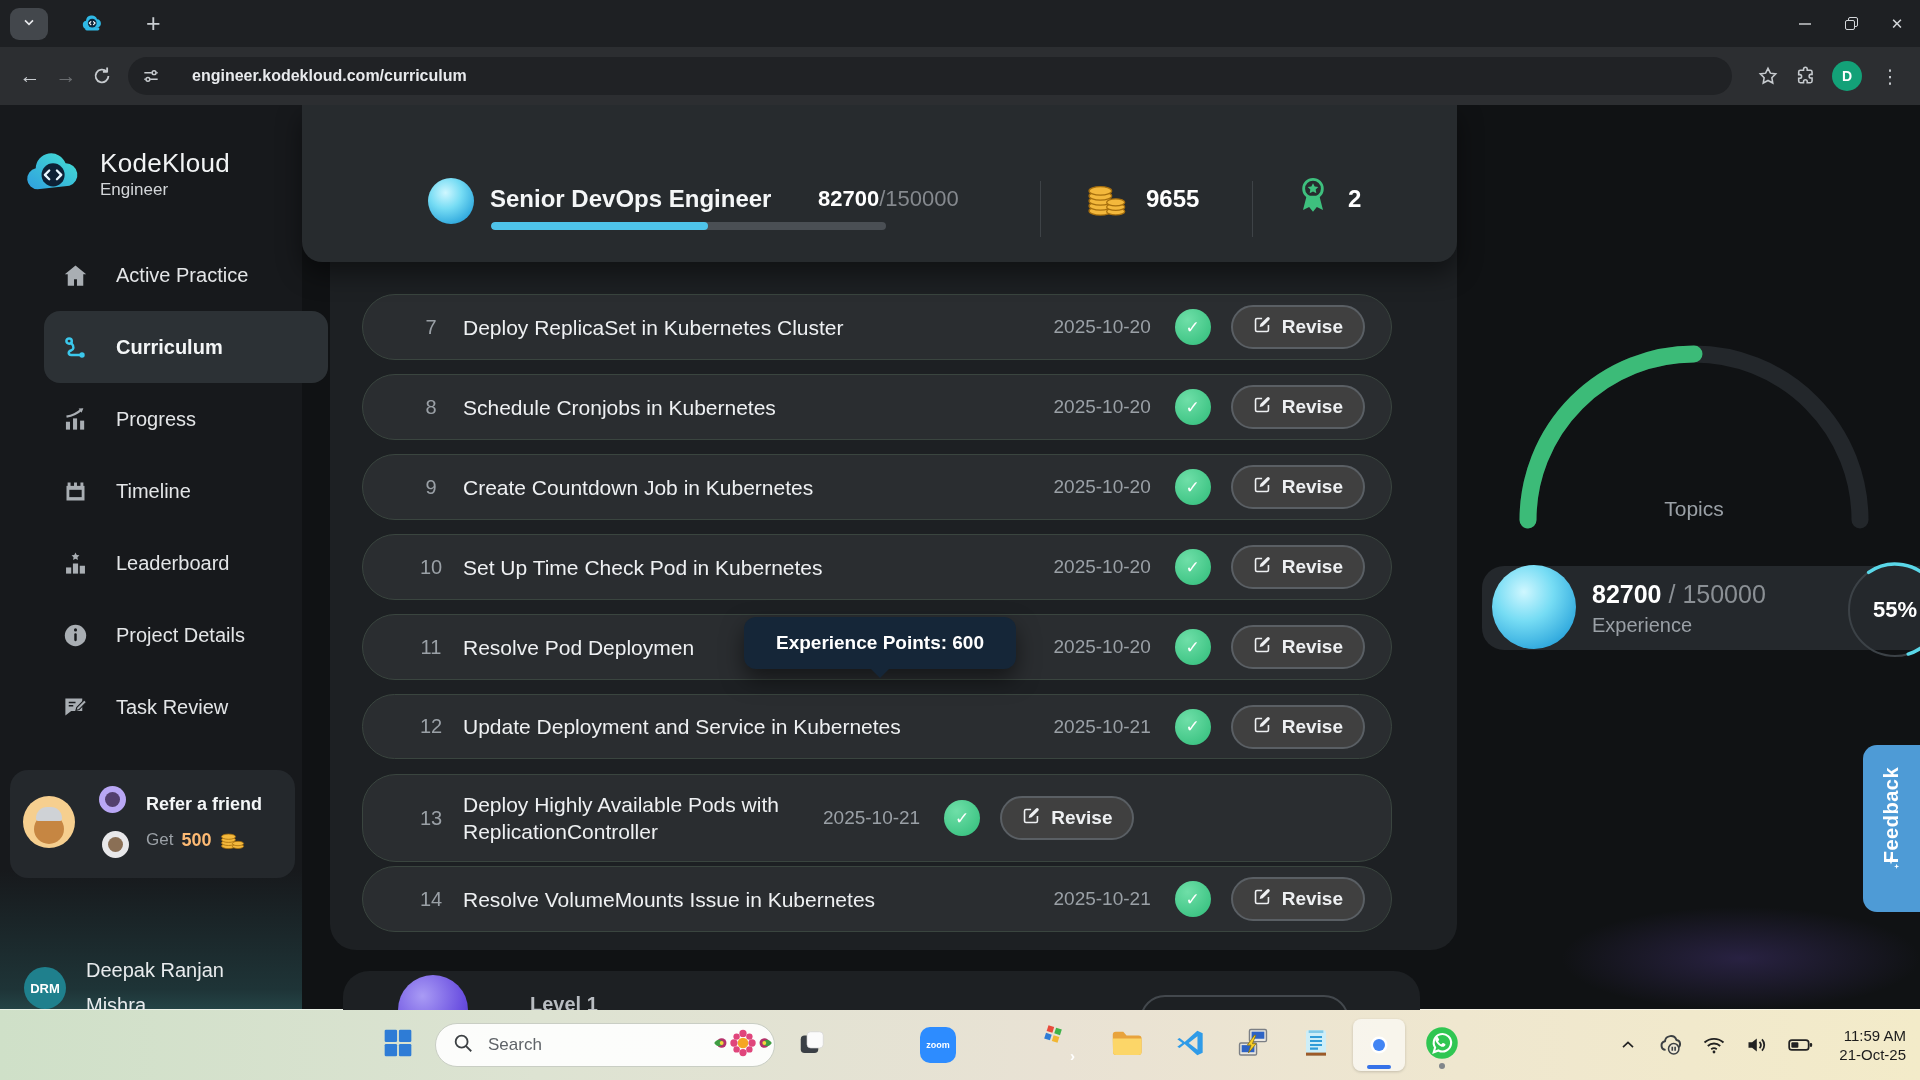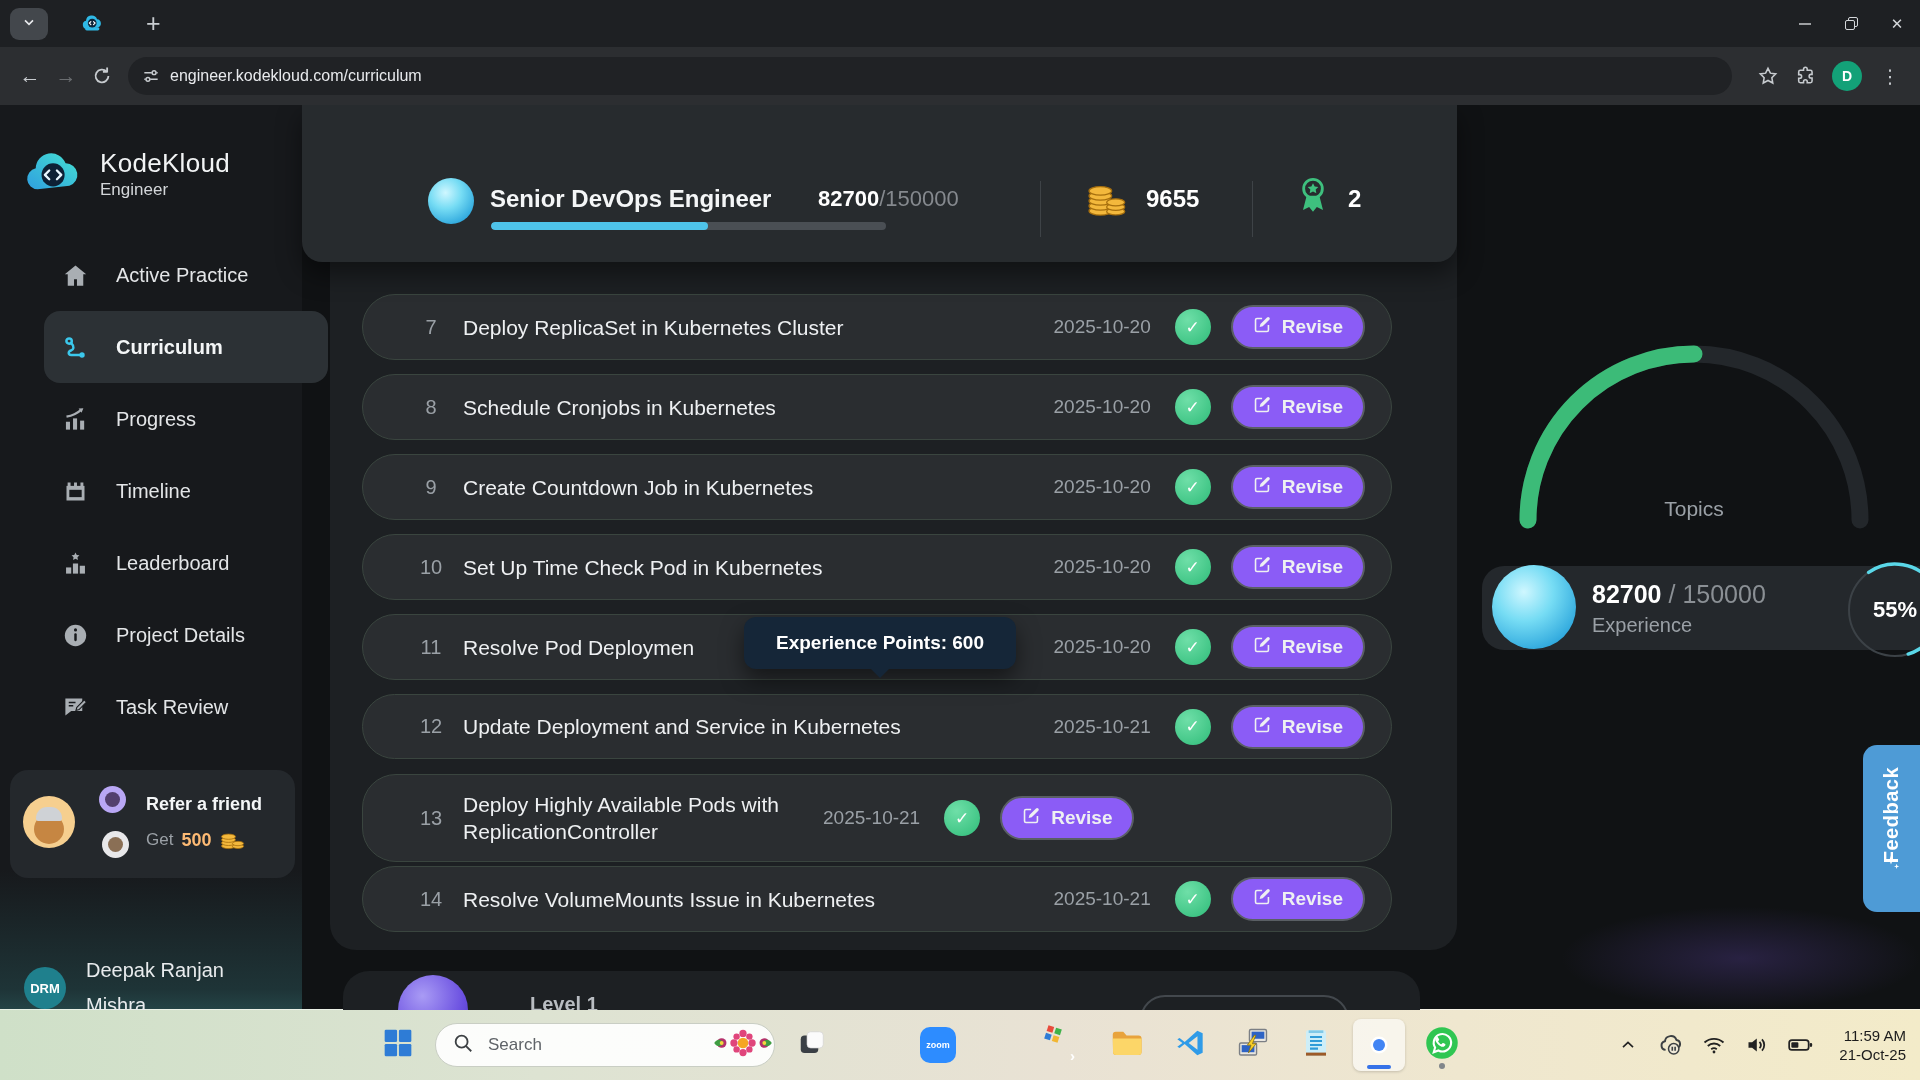--- a/index.html
+++ b/index.html
@@ -25,21 +25,21 @@
   .fv-google{width:21px;height:21px;border-radius:50%;background:#fff;color:#4285f4;font-size:13px;font-weight:800;}
   .newtab{margin-left:22px;color:#c9cdd1;font-size:25px;font-weight:300;line-height:1;}
   .winctl{position:absolute;right:0;top:0;height:47px;display:flex;}
   .winbtn{width:46px;height:100%;display:flex;align-items:center;justify-content:center;color:#d4d7da;font-size:15px;}
   
   .toolbar{position:absolute;top:47px;left:0;right:0;height:58px;background:#2c2e31;display:flex;align-items:center;padding:0 12px;box-sizing:border-box;}
   .tbtn{width:36px;height:36px;display:flex;align-items:center;justify-content:center;color:#c7cbcf;font-size:21px;flex:none;}
   .dim{opacity:.4;}
   .omnibox{flex:1;height:38px;background:#202225;border-radius:19px;margin:0 18px 0 8px;display:flex;align-items:center;padding:0 8px;}
   .tuneicon{width:30px;height:30px;border-radius:50%;display:flex;align-items:center;justify-content:center;}
-  .url{color:#e8eaed;font-size:16px;margin-left:4px;}
+  .url{color:#e8eaed;font-size:16px;margin-left:26px;font-weight:bold;}
   .avatarD{width:30px;height:30px;border-radius:50%;background:#13a178;color:#fff;font-size:14px;font-weight:700;display:flex;align-items:center;justify-content:center;margin:0 10px;}
   .kebab{color:#c7cbcf;font-size:19px;letter-spacing:0;}
   
   .page{position:absolute;top:105px;left:0;right:0;bottom:70px;background:#101214;overflow:hidden;}
   .page::after{content:'';position:absolute;right:0;bottom:0;width:640px;height:430px;
     background:radial-gradient(closest-side at 72% 88%, rgba(97,70,172,.30), rgba(97,70,172,0));pointer-events:none;}
   
   .sidebar{position:absolute;left:0;top:0;bottom:0;width:302px;background:#17191c;}
   .sidebar::after{content:'';position:absolute;left:0;right:0;bottom:0;height:140px;
     background:linear-gradient(180deg, rgba(32,62,64,0) 0%, rgba(36,74,77,.55) 85%, rgba(42,86,88,.7) 100%);pointer-events:none;}
@@ -88,21 +88,21 @@
   .hdr-medal{position:absolute;left:1293px;top:70px;z-index:4;}
   .hdr-medal-val{position:absolute;left:1348px;top:80px;font-size:24px;font-weight:700;color:#fff;z-index:4;}
   
   .task-host{position:absolute;inset:0;z-index:2;}
   .task-row{position:absolute;left:362px;width:1030px;background:#2a2d30;border:1px solid #3a453f;border-radius:34px;display:flex;align-items:center;box-sizing:border-box;padding-right:26px;}
   .tnum{width:36px;margin-left:50px;text-align:center;color:#9aa0a6;font-size:20px;flex:none;}
   .ttitle{margin-left:14px;flex:1;color:#eef0f2;font-size:21px;font-weight:500;line-height:27px;}
   .task-row.two .ttitle{max-width:360px;}
   .tdate{color:#9aa0a6;font-size:19px;margin-right:24px;flex:none;}
   .tcheck{width:36px;height:36px;border-radius:50%;background:radial-gradient(circle at 35% 30%, #6fdfa8, #2fbc79);color:#fff;display:flex;align-items:center;justify-content:center;font-size:17px;flex:none;margin-right:20px;}
-  .trevise{height:44px;border:2px solid #5a5f64;background:#8b5cf6;border-radius:22px;display:flex;align-items:center;gap:10px;padding:0 20px;color:#eef0f2;font-size:19px;font-weight:600;flex:none;cursor:default;font-family:inherit;}
+  .trevise{height:44px;border:2px solid #5a5f64;background:#404040;border-radius:22px;display:flex;align-items:center;gap:10px;padding:0 20px;color:#eef0f2;font-size:19px;font-weight:600;flex:none;cursor:default;font-family:inherit;}
   
   .tip{position:absolute;left:744px;top:512px;width:272px;height:52px;background:#152638;border-radius:12px;z-index:6;display:flex;align-items:center;justify-content:center;color:#fff;font-size:19px;font-weight:600;box-shadow:0 10px 22px rgba(0,0,0,.5);}
   .tip::after{content:'';position:absolute;left:126px;bottom:-9px;border:10px solid transparent;border-top:10px solid #152638;border-bottom:0;}
   
   .lvl{position:absolute;left:343px;top:866px;width:1077px;height:120px;background:#1d2023;border-radius:26px;z-index:2;}
   .lvl-blob{position:absolute;left:55px;top:4px;width:70px;height:70px;border-radius:50%;background:radial-gradient(circle at 35% 30%, #a99bf5, #6a4fe0 62%, #4b2fb8);}
   .lvl-label{position:absolute;left:187px;top:22px;font-size:20px;font-weight:600;color:#b9bdc2;}
   .lvl-pill{position:absolute;left:797px;top:24px;width:205px;height:50px;border:2px solid #43484d;border-radius:25px;}
   
   .gauge-svg{position:absolute;left:1504px;top:225px;z-index:2;}

